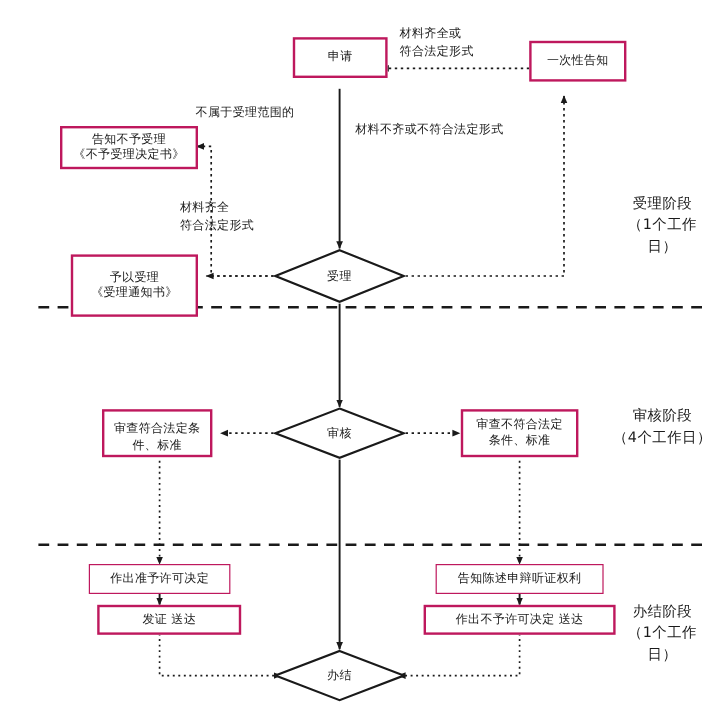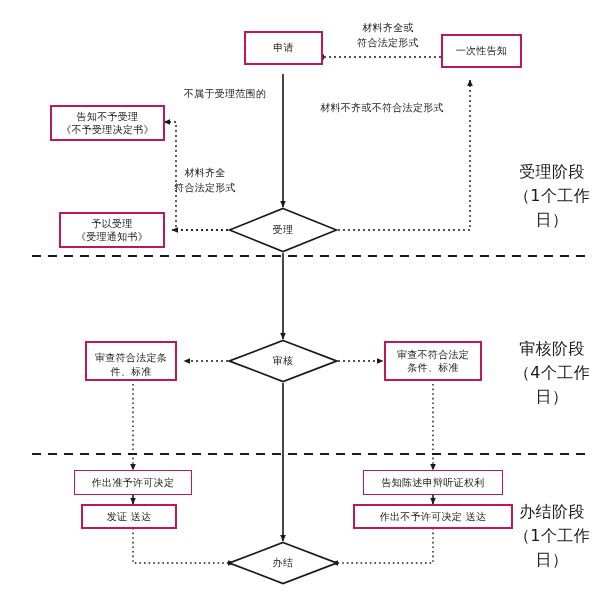--- a/index.html
+++ b/index.html
@@ -53,28 +53,27 @@
     font-size: 10px;
     color: #1a1a1a;
     letter-spacing: .5px;
   }
   
   .label {
     position: absolute;
     font-size: 10px;
     color: #1a1a1a;
     line-height: 1.45;
-    text-align: center;
+    text-align: left;
     white-space: pre-line;
     letter-spacing: .3px;
-    font-family: Liberation Mono, monospace;
   }
   .stage {
     position: absolute;
-    font-size: 16px;
+    font-size: 12px;
     color: #1a1a1a;
     line-height: 1.5;
     text-align: center;
     white-space: pre-line;
     letter-spacing: .4px;
     width: 96px;
   }
   
   #wires {
     position: absolute;
@@ -141,40 +140,40 @@
 
   <div class="node" style="left:441px; top:34px; width:81px; height:34px;">
     <span>一次性告知</span>
   </div>
 
   <div class="node" style="left:50px; top:105px; width:115px; height:36px;">
     <span>告知不予受理
 《不予受理决定书》</span>
   </div>
 
-  <div class="node" style="left:59px; top:212px; width:106px; height:36px;">
+  <div class="node" style="left:59px; top:212px; width:106px; height:52px;">
     <span>予以受理
 《受理通知书》</span>
   </div>
 
   <div class="node" style="left:85px; top:341px; width:92px; height:40px;align-items:flex-end;">
     <span>审查符合法定条
 件、标准</span>
   </div>
 
   <div class="node" style="left:384px; top:341px; width:98px; height:40px;">
     <span>审查不符合法定
 条件、标准</span>
   </div>
 
   <div class="node thin" style="left:74px; top:470px; width:118px; height:25px;">
     <span>作出准予许可决定</span>
   </div>
 
-  <div class="node" style="left:81px; top:504px; width:96px; height:25px;">
+  <div class="node" style="left:81px; top:504px; width:120px; height:25px;">
     <span>发证  送达</span>
   </div>
 
   <div class="node thin" style="left:363px; top:470px; width:140px; height:25px;text-align:right;">
     <span>告知陈述申辩听证权利</span>
   </div>
 
   <div class="node" style="left:353px; top:504px; width:160px; height:25px;">
     <span>作出不予许可决定  送达</span>
   </div>

